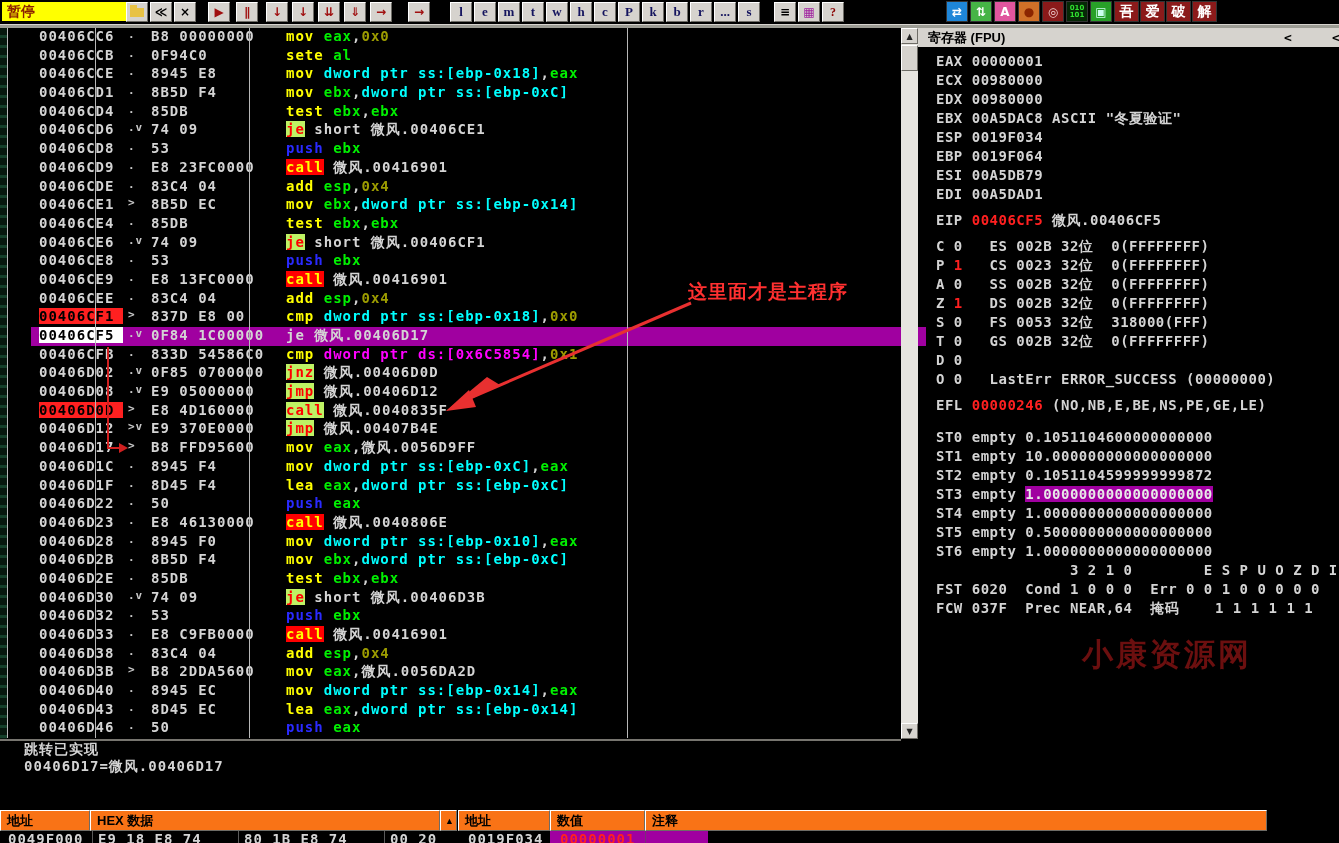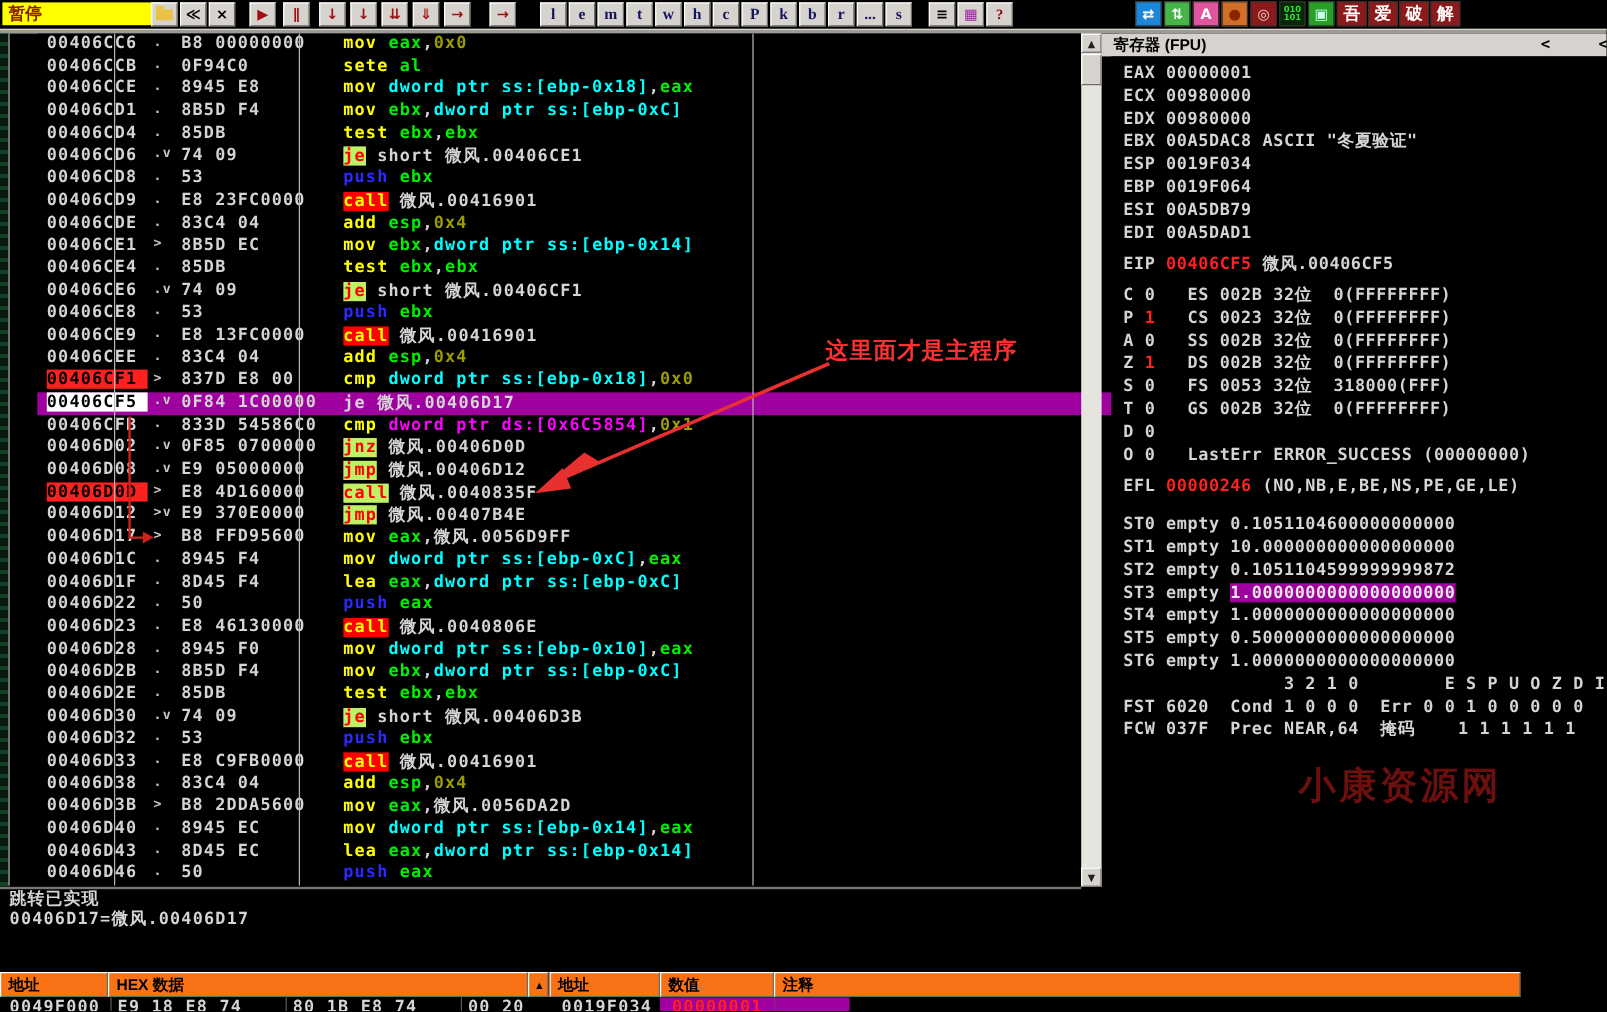--- a/index.html
+++ b/index.html
@@ -41,21 +41,21 @@
   
   .sbar{background:#E6E4DF;}
   .sbtn{position:absolute;width:17px;height:16px;background:#D6D3CE;border-top:1px solid #FFF;border-left:1px solid #FFF;
     border-right:1px solid #6e6c66;border-bottom:1px solid #6e6c66;box-sizing:border-box;
     font:8px "DejaVu Sans",sans-serif;color:#222;display:flex;align-items:center;justify-content:center;}
   .sthumb{position:absolute;width:17px;background:#D6D3CE;border-top:1px solid #FFF;border-left:1px solid #FFF;
     border-right:1px solid #6e6c66;border-bottom:1px solid #6e6c66;box-sizing:border-box;}
   
   #infopane{left:0;top:739px;width:901px;height:66px;background:#000;border-top:2px solid #77756f;
     color:#D4D4D4;font:bold 14px "DejaVu Sans Mono",monospace;letter-spacing:1px;box-sizing:border-box;}
-  #infopane div{padding-left:8px;line-height:17px;}
+  #infopane div{padding-left:24px;line-height:17px;}
   
   #reg-header{left:918px;top:28px;width:421px;height:19px;background:#D6D3CE;color:#000;
     font:bold 13px "Liberation Sans",sans-serif;line-height:19px;padding-left:10px;box-sizing:border-box;}
   .chev{position:absolute;top:30px;color:#000;font:bold 13px "DejaVu Sans Mono",monospace;}
   #reg-body{left:926px;top:47px;width:421px;height:758px;background:#000;color:#D4D4D4;
     font:bold 14px "DejaVu Sans Mono",monospace;letter-spacing:0.5px;padding:5px 0 0 10px;box-sizing:border-box;overflow:hidden;}
   .rl{height:19px;line-height:19px;white-space:pre;}
   .red{color:#FF2020;}
   .sthl{background:#A000A0;color:#E8E8E8;}
   #watermark{left:1082px;top:634px;color:#7E1212;font:bold 31px "Liberation Sans",sans-serif;letter-spacing:3px;opacity:.85;}

